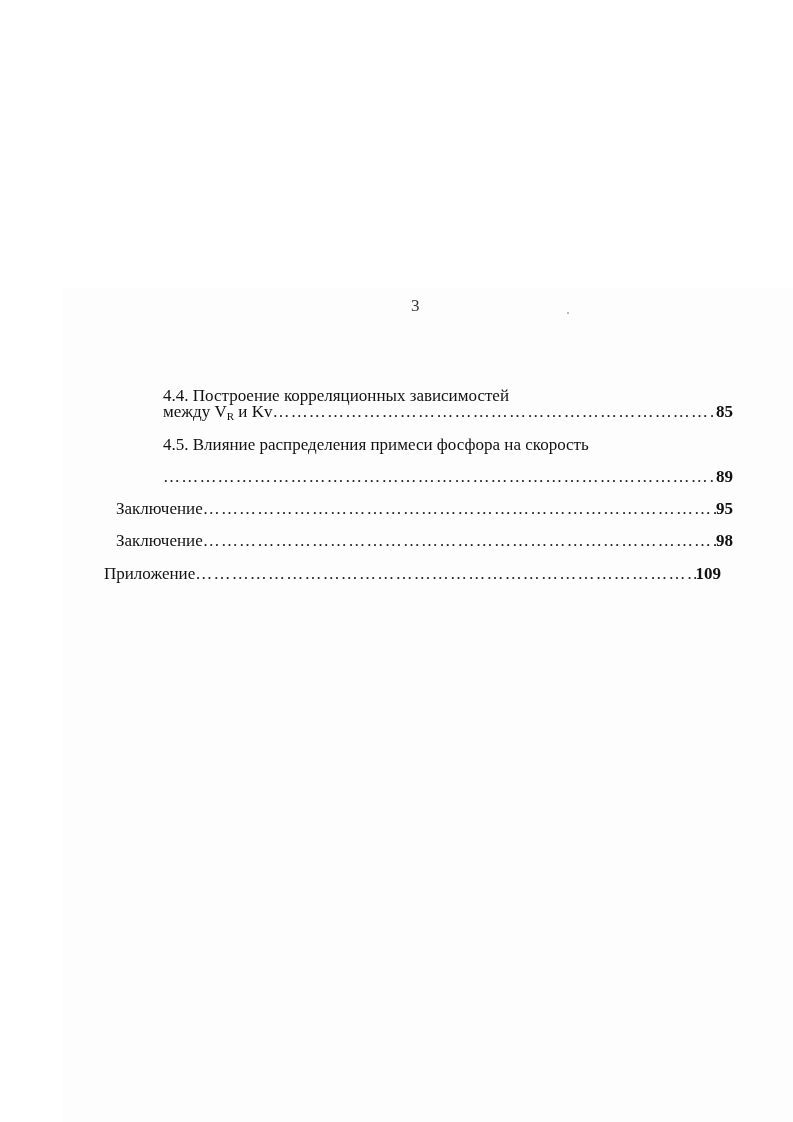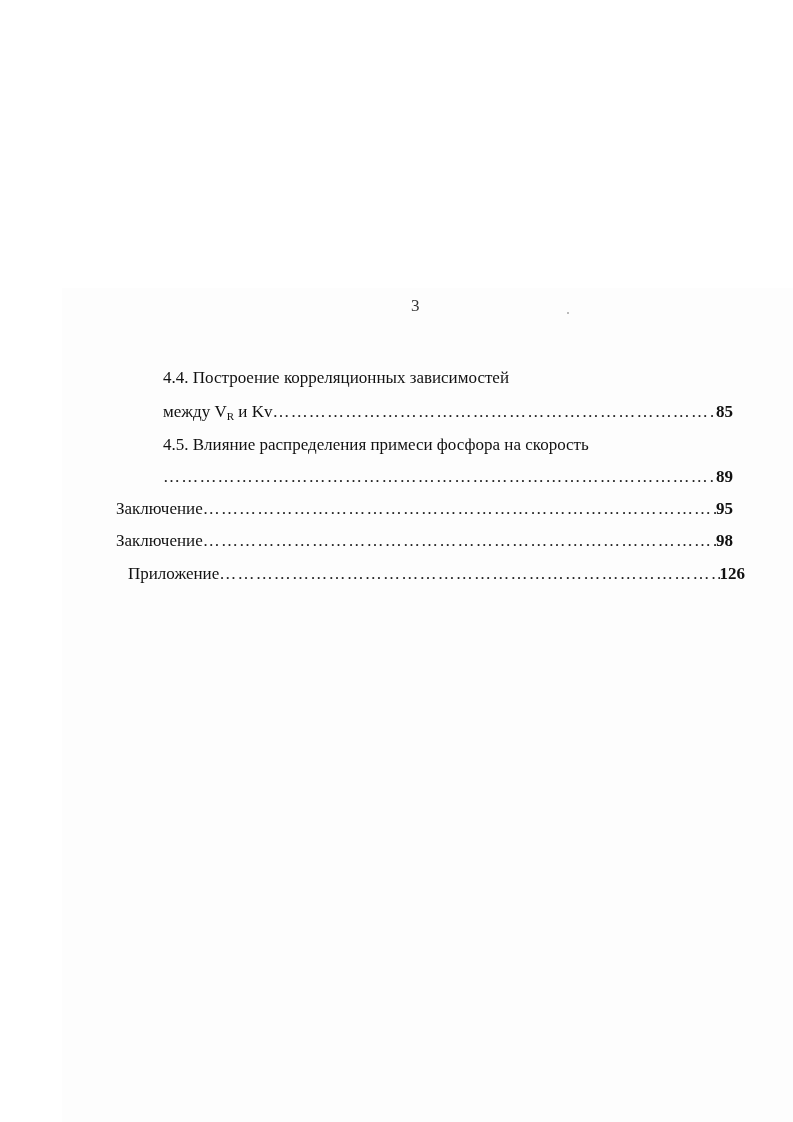--- a/index.html
+++ b/index.html
@@ -61,21 +61,21 @@
   .sub { font-size: 11px; vertical-align: -3px; }
 </style>
 </head>
 <body>
 
 <div class="scan-region"></div>
 
 <div class="page-number">3</div>
 <div class="speck"></div>
 
-<div class="toc-line" style="left:163px; top:368px;">
+<div class="toc-line" style="left:163px; top:386px;">
   <span class="title">4.4. Построение корреляционных зависимостей</span>
 </div>
 <div class="toc-line" style="left:163px; top:402px; width:570px;">
   <span class="title"><span>между V</span><span class="sub">R</span><span> и Kv</span></span>
   <span class="leader"></span>
   <span class="page">85</span>
 </div>
 
 <div class="toc-line" style="left:163px; top:435px;text-align:center;">
   <span class="title">4.5. Влияние распределения примеси фосфора на скорость</span>
@@ -90,17 +90,17 @@
   <span class="leader"></span>
   <span class="page">95</span>
 </div>
 
 <div class="toc-line" style="left:116px; top:531px; width:617px;">
   <span class="title">Заключение</span>
   <span class="leader"></span>
   <span class="page">98</span>
 </div>
 
-<div class="toc-line" style="left:128px; top:564px; width:617px;">
+<div class="toc-line" style="left:104px; top:564px; width:617px;">
   <span class="title">Приложение</span>
   <span class="leader"></span>
-  <span class="page">126</span>
+  <span class="page">109</span>
 </div>
 
 </body></html>

